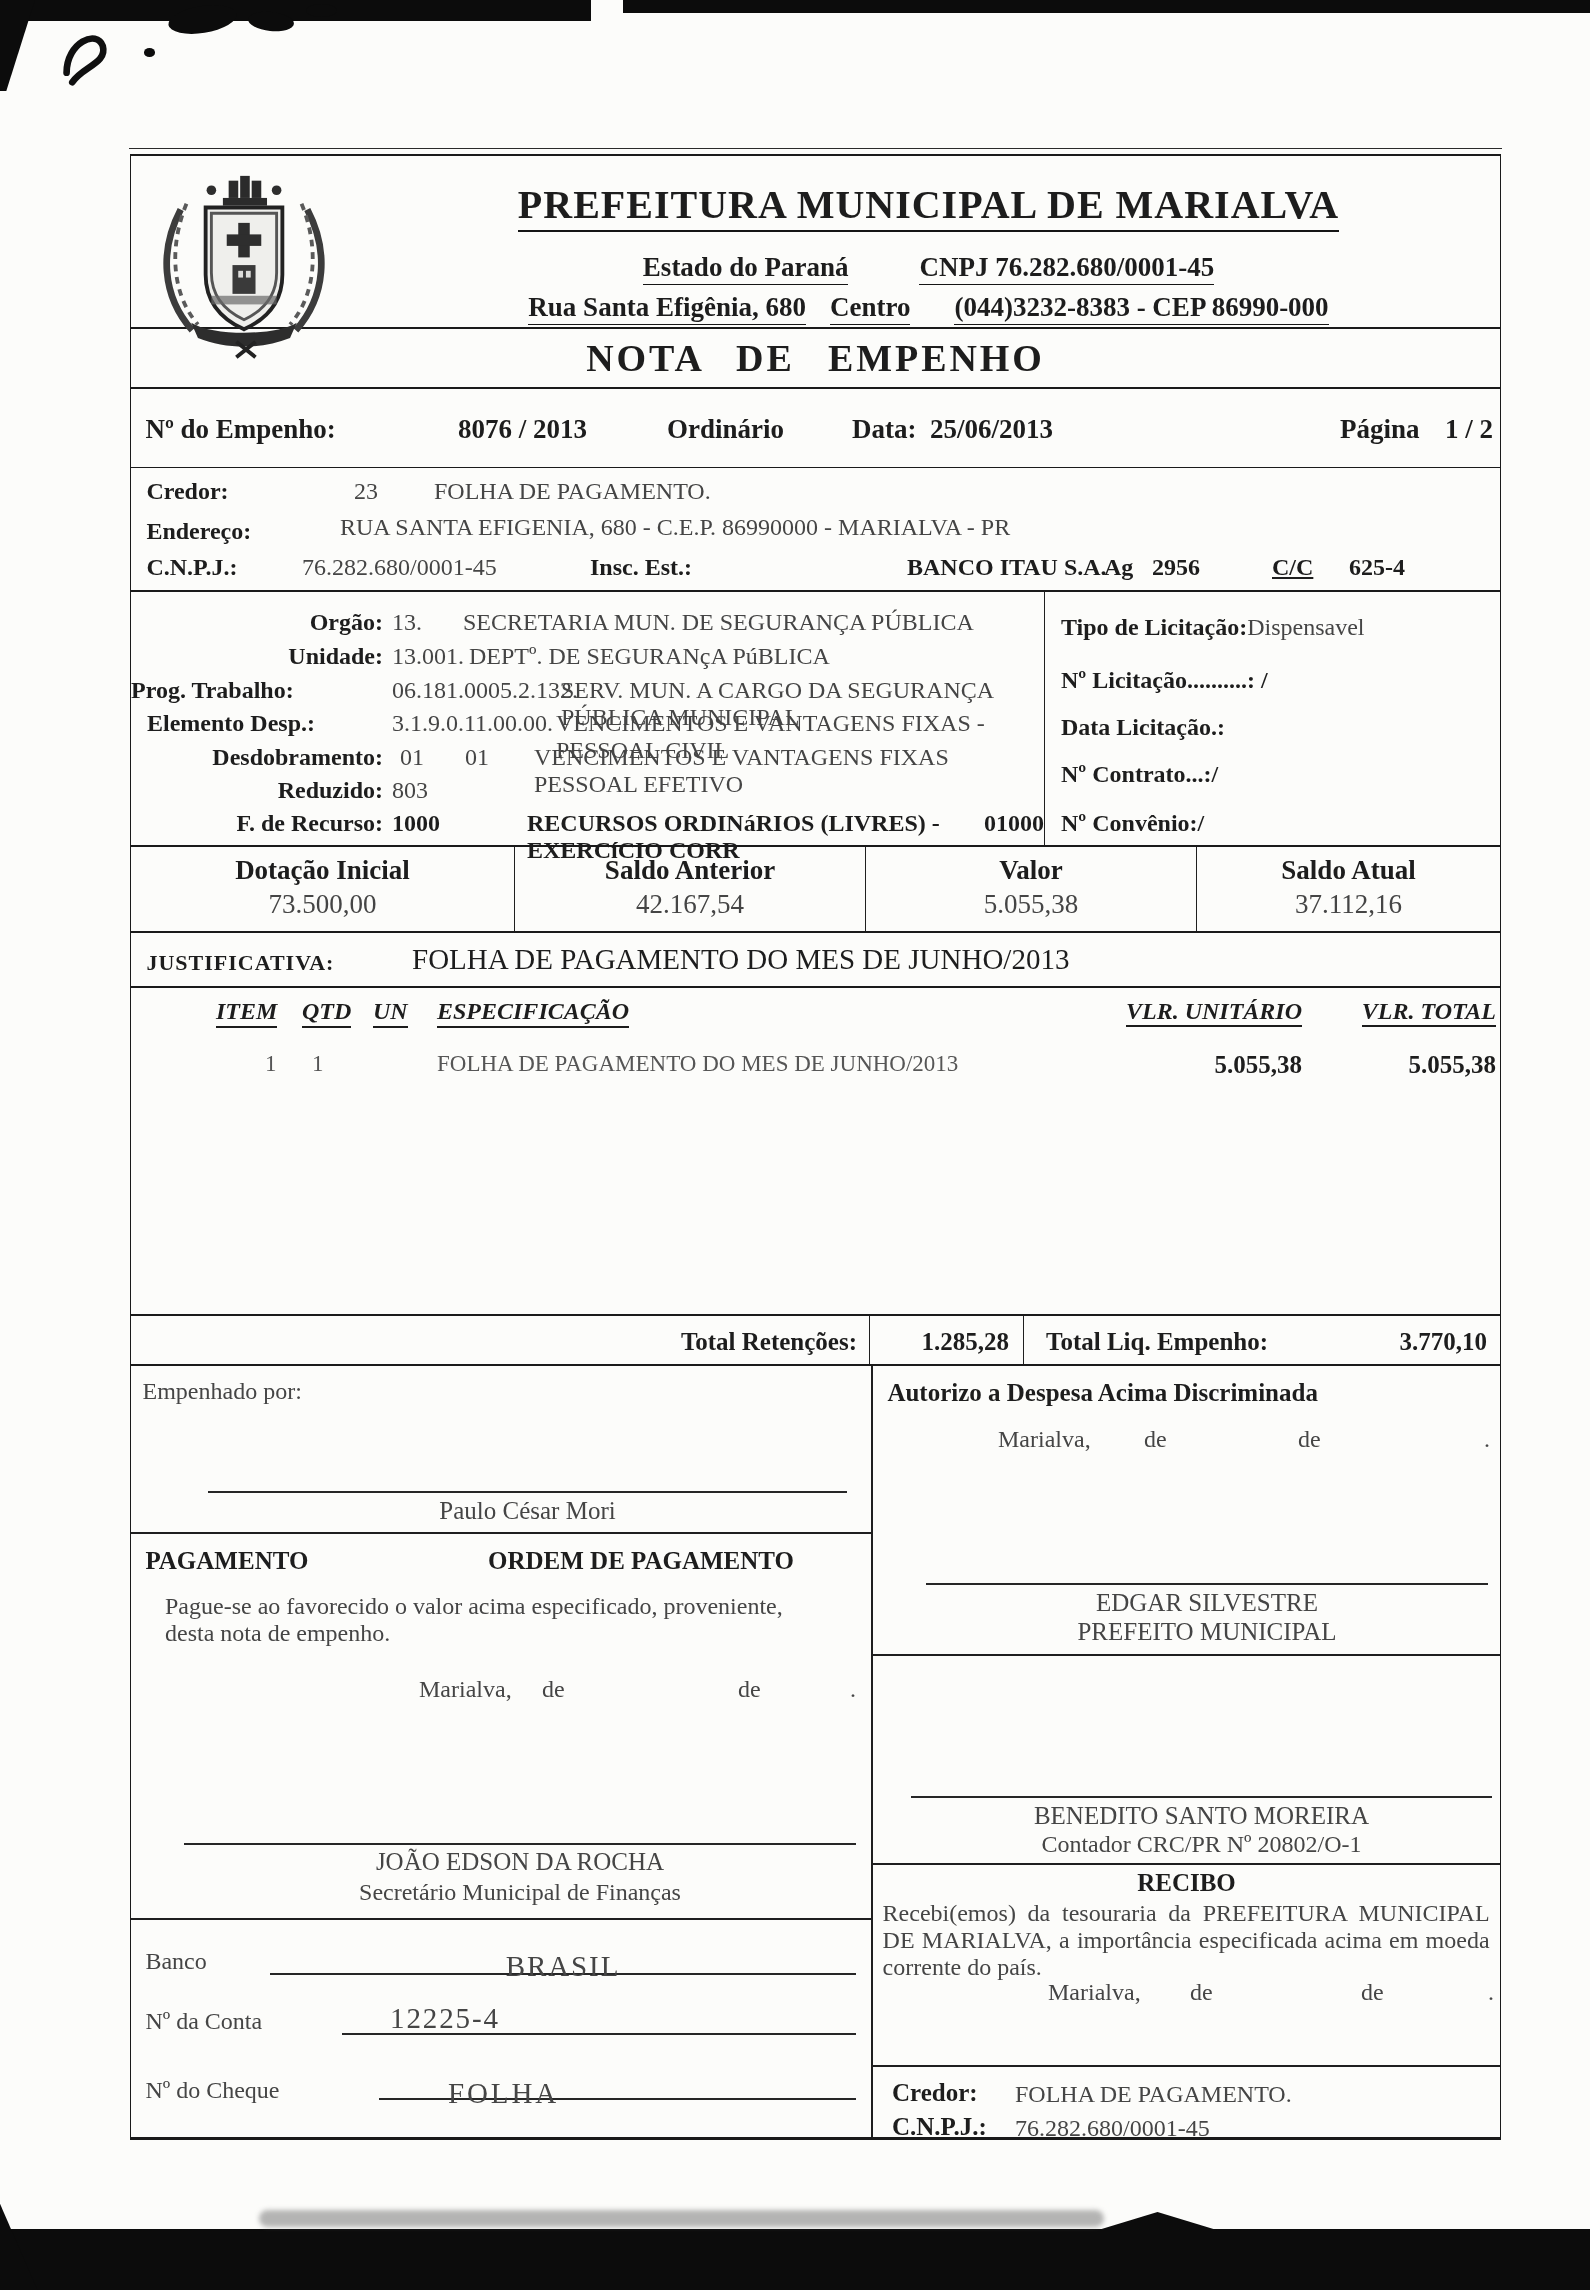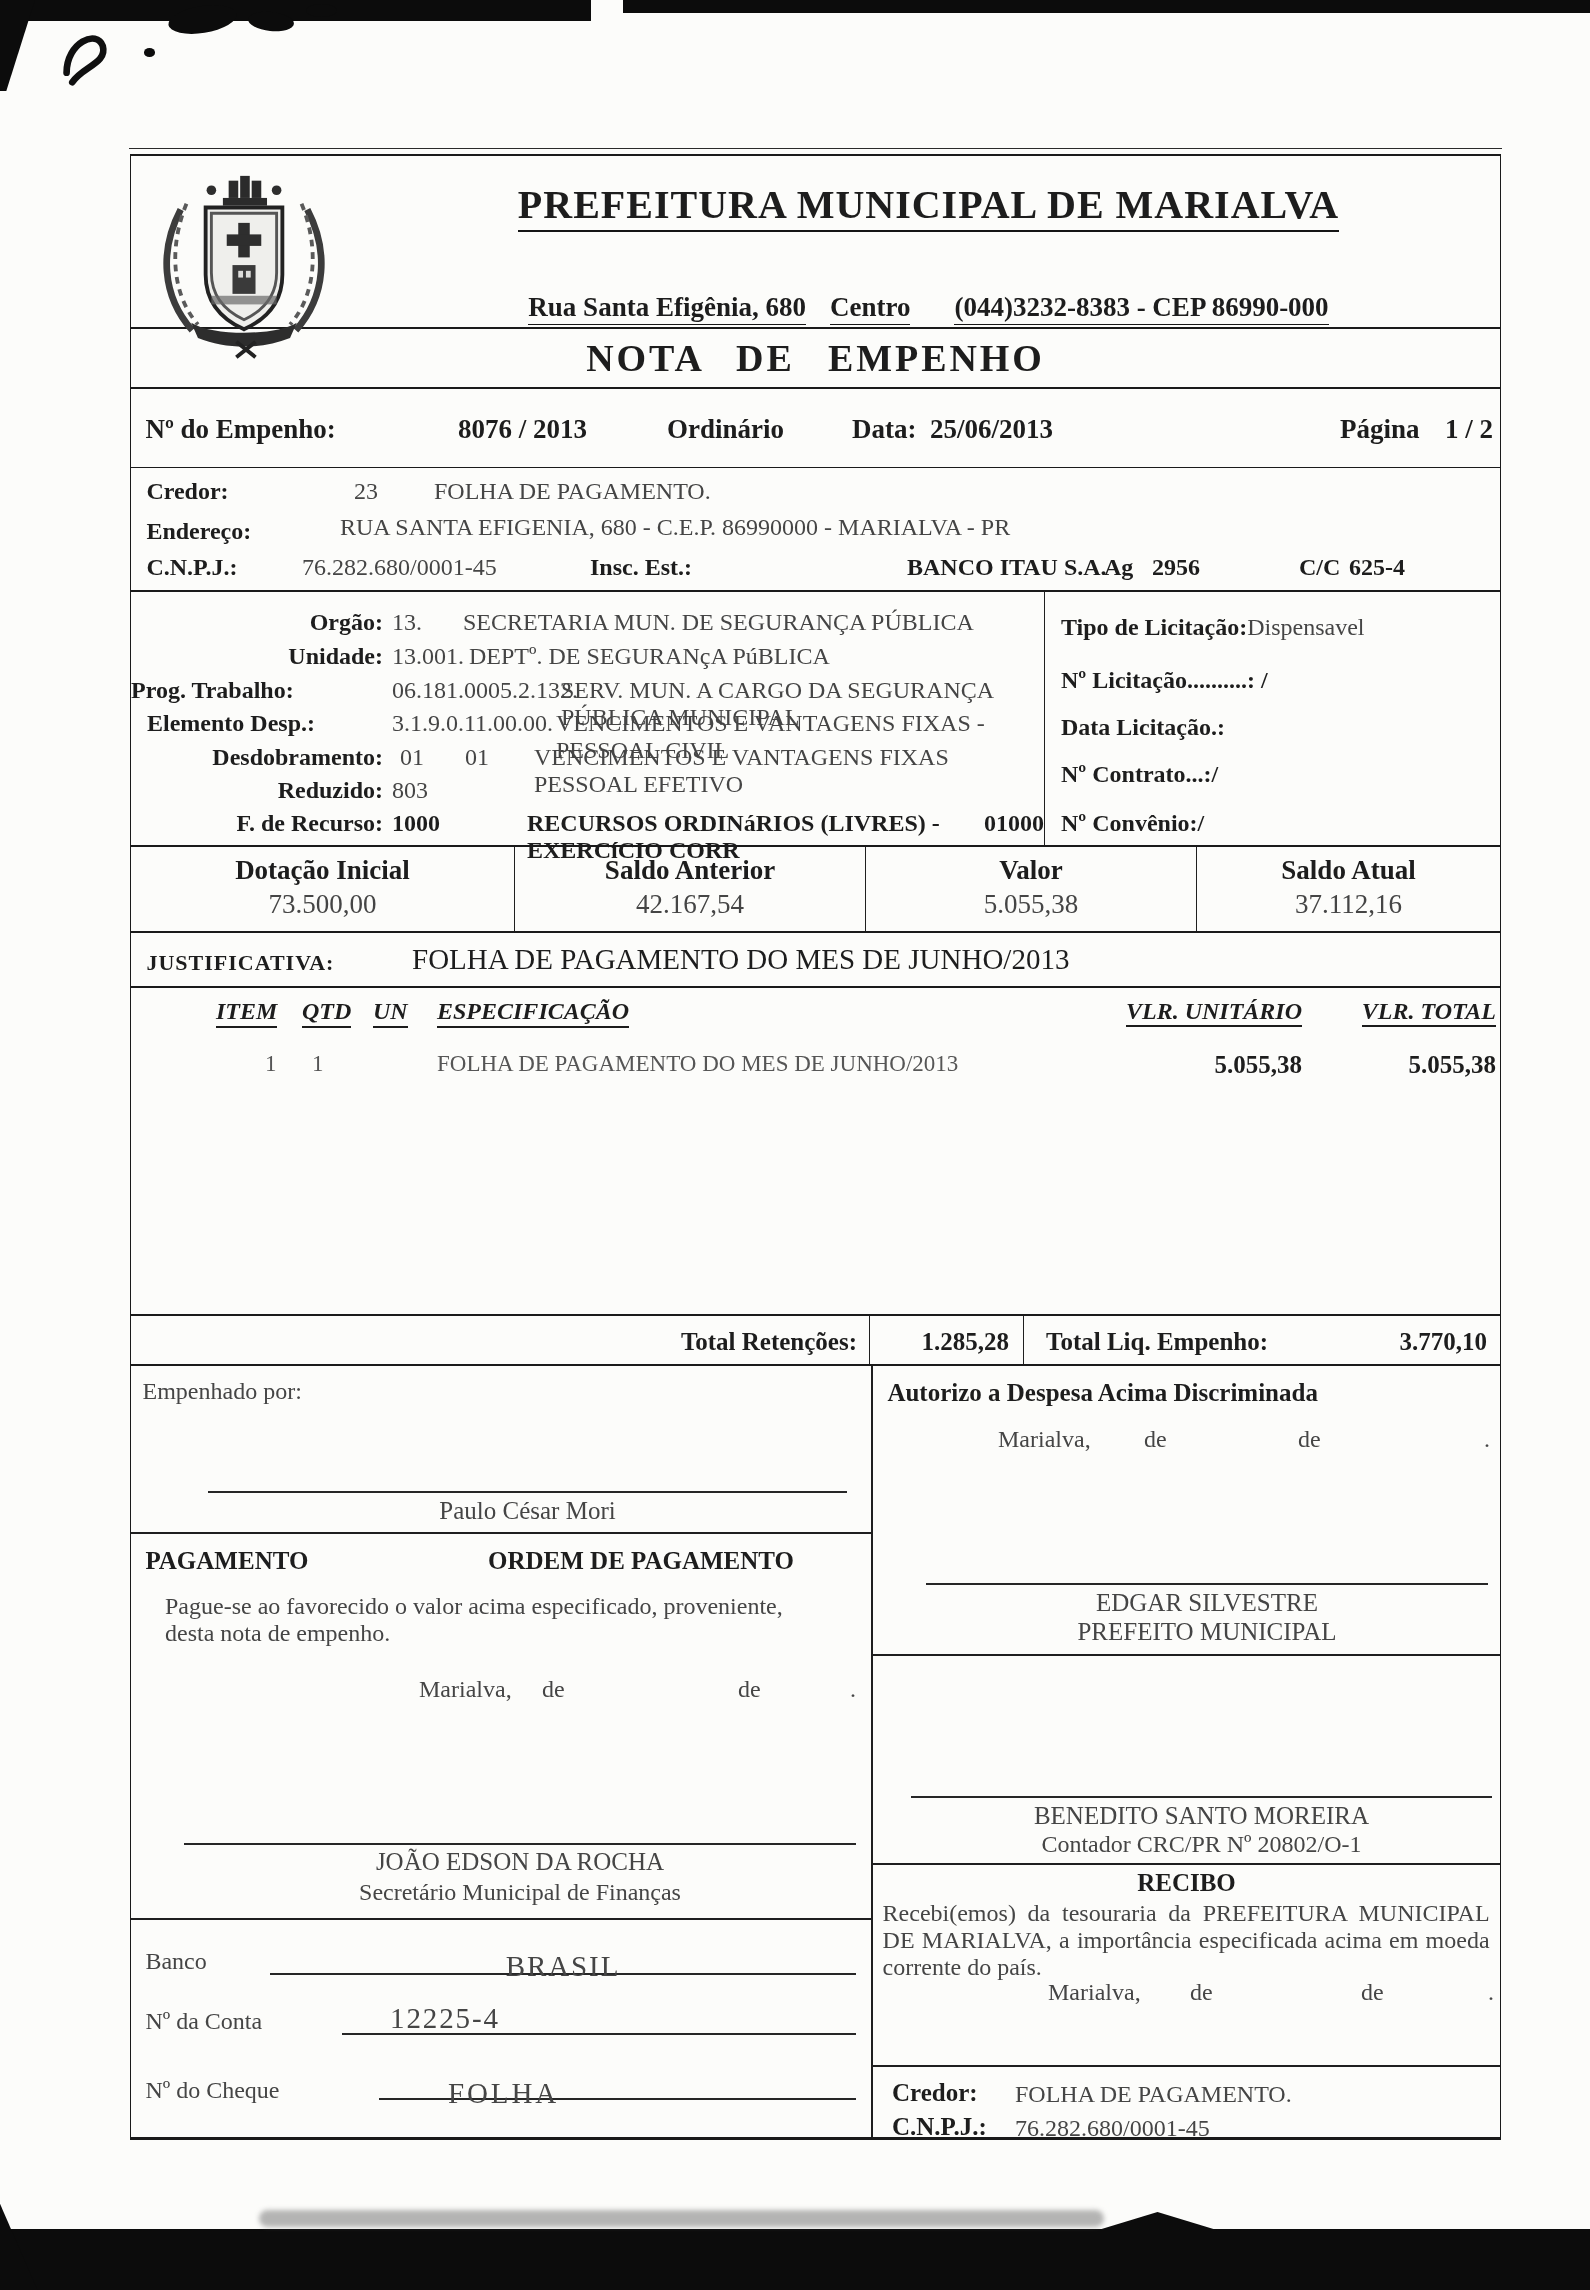--- a/index.html
+++ b/index.html
@@ -81,20 +81,24 @@
         <rect x="94" y="102" width="5" height="7" fill="#dcdcda"></rect>
           <rect x="102" y="102" width="5" height="7" fill="#dcdcda"></rect>
         <rect x="66" y="128" width="68" height="9" fill="#6a6a6a" opacity="0.7"></rect>
         <path d="M45,156 c22,14 88,14 110,0 l-7,16 c-30,12 -66,12 -96,0 z" fill="#2d2d2d"></path>
         <path d="M92,176 L112,192 M112,176 L92,192" stroke="#222" stroke-width="4"></path>
       </svg>
       <div class="abs" style="left:226px;top:0;right:0;height:100%;">
         <div class="abs ctr" style="left:0;right:0;top:25px;">
           <span class="b hdr-title u">PREFEITURA MUNICIPAL DE MARIALVA</span>
         </div>
+        <div class="abs ctr" style="left:0;right:0;top:96px;">
+          <span class="b hdr-sub u2" style="margin-right:67px;">Estado do Paraná</span>
+          <span class="b hdr-sub u2">CNPJ 76.282.680/0001-45</span>
+        </div>
         <div class="abs ctr" style="left:0;right:0;top:136px;">
           <span class="b hdr-sub u2" style="margin-right:20px;">Rua Santa Efigênia, 680</span>
           <span class="b hdr-sub u2" style="margin-right:40px;">Centro</span>
           <span class="b hdr-sub u2">(044)3232-8383  -  CEP 86990-000</span>
         </div>
       </div>
     </div>
 
     <div class="sec bt3 ctr" style="top:171px;height:60px;line-height:58px;">
       <span class="doctitle">NOTA  DE  EMPENHO</span>
@@ -115,21 +119,21 @@
       <span class="abs faded" style="left:223px;top:9.6px;">23</span>
       <span class="abs faded" style="left:303px;top:9.6px;">FOLHA DE PAGAMENTO.</span>
       <span class="abs b" style="left:15.4px;top:50px;">Endereço:</span>
       <span class="abs faded" style="left:209px;top:46px;">RUA SANTA EFIGENIA, 680  -  C.E.P. 86990000  -  MARIALVA  -  PR</span>
       <span class="abs b" style="left:15.4px;top:86px;">C.N.P.J.:</span>
       <span class="abs faded" style="left:171px;top:86px;">76.282.680/0001-45</span>
       <span class="abs b" style="left:459px;top:86px;">Insc. Est.:</span>
       <span class="abs b" style="left:776px;top:86px;">BANCO ITAU S.A.</span>
       <span class="abs b" style="left:973px;top:86px;">Ag</span>
       <span class="abs b" style="left:1021px;top:86px;">2956</span>
-      <span class="abs b" style="left:1168px;top:86px;">C/C</span>
+      <span class="abs b" style="left:1141px;top:86px;text-decoration:underline;">C/C</span>
       <span class="abs b" style="left:1218px;top:86px;">625-4</span>
     </div>
 
     <div class="sec bt3 f25" style="top:434px;height:255px;">
       <div class="vline" style="left:913px;top:0;height:100%;"></div>
 
       <div class="abs" style="left:0;top:17.3px;width:913px;">
         <span class="abs b" style="left:0;width:252px;text-align:right;">Orgão:</span>
         <span class="abs faded" style="left:261px;">13.</span>
         <span class="abs faded" style="left:332px;">SECRETARIA MUN. DE SEGURANÇA PÚBLICA</span>

